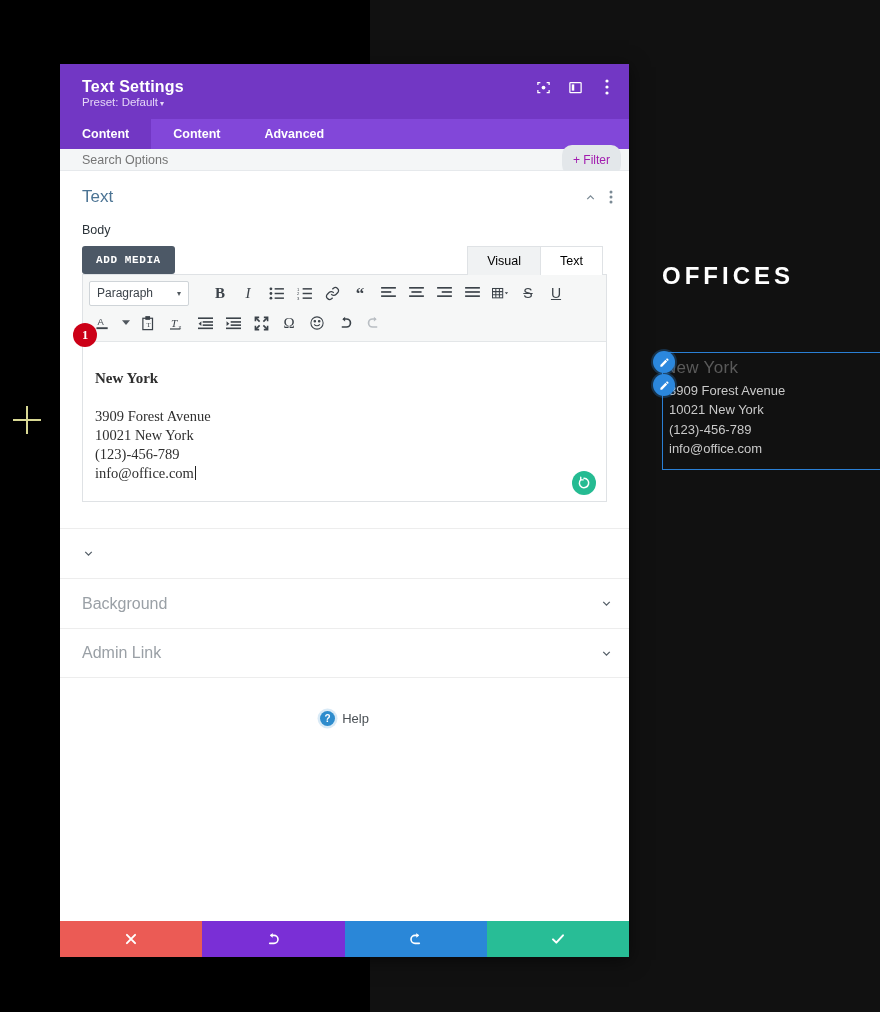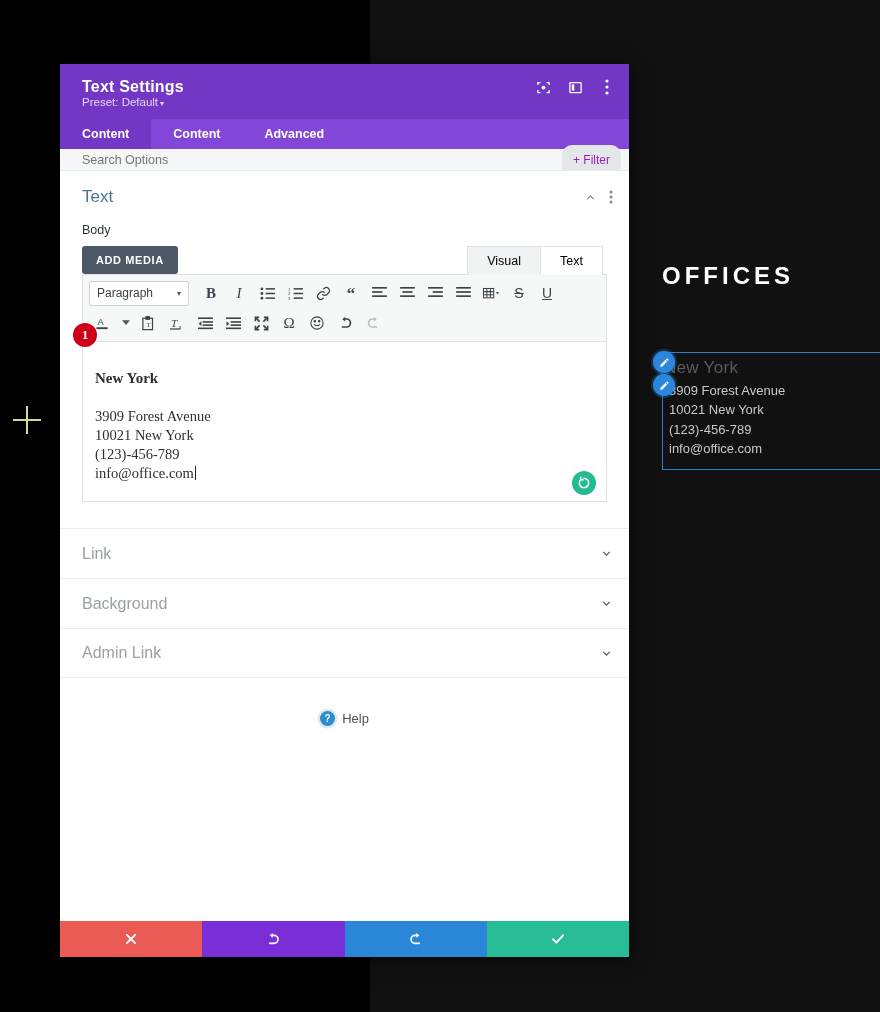--- a/index.html
+++ b/index.html
@@ -99,21 +99,21 @@
   }
   .section-title { color: #4c7494; font-size: 17px; flex: 1; }
   .section-head .ctl { color: #8a9aa6; margin-left: 12px; display: flex; }
 
   .field-label { color: #2b3339; font-size: 12.5px; padding: 6px 22px 0 22px; }
 
   .media-row { padding: 9px 22px 0 22px; position: relative; }
   .add-media {
     display: inline-block; background: #4c5866; color: #fff;
     font-size: 11px; font-weight: 700; letter-spacing: .6px;
-    padding: 8px 14px; border-radius: 3px; cursor: pointer;
+    padding: 8px 14px; border-radius: 3px; cursor: pointer; font-family: Liberation Mono, monospace;
   }
   .vt-tabs { position: absolute; right: 26px; bottom: -1px; display: flex; }
   .vt-tab {
     font-size: 12.5px; color: #000000; padding: 7px 19px;
     border: 1px solid #dfe2e5; border-bottom: none; cursor: pointer;
   }
   .vt-tab.on { background: #f0f2f3; border-color: #dfe2e5; }
   .vt-tab.off { background: #ffffff; border-left: none; }
 
   .editor-wrap { margin: 0 22px; border: 1px solid #dfe2e5; background: #fff; }
@@ -125,21 +125,21 @@
   .tb-row + .tb-row { margin-top: 2px; }
   .tbi {
     width: 28px; height: 26px; display: flex; align-items: center; justify-content: center;
     color: #3c434a; font-size: 13px; cursor: pointer; border-radius: 2px;
   }
   .tbi.dim { color: #b9bec3; }
   .tbi svg { display: block; }
   .para-select {
     height: 25px; border: 1px solid #cfd4d8; background: #fff; border-radius: 2px;
     font-family: inherit; font-size: 12px; color: #3c434a; padding: 0 20px 0 7px;
-    margin-right: 8px; min-width: 100px; position: relative; display: flex;
+    margin-right: 17px; min-width: 100px; position: relative; display: flex;
     align-items: center; cursor: pointer;
   }
   .para-select .pcaret { position: absolute; right: 7px; font-size: 8px; color: #50575e; }
 
   .editor-area {
     min-height: 152px; padding: 28px 20px 18px 12px; position: relative;
     font-family: "Liberation Serif", serif; color: #2f2f2f;
   }
   .ed-city { font-size: 15px; font-weight: 700; margin-bottom: 20px; }
   .ed-line { font-size: 14.5px; line-height: 19px; }
@@ -464,21 +464,20 @@
             <svg viewBox="0 0 24 24" fill="none" stroke="#fff" stroke-width="2.6" stroke-linecap="round">
                 <path d="M12 4a8 8 0 1 1-5.6 2.3"></path>
                 <path d="M6.4 2.2v4.4h4.4" stroke-width="2.4"></path>
               </svg>
           </div>
         </div>
       </div>
 
       <div class="accordion">
         <div class="acc-row">
-          <span class="acc-title">Link</span>
           <span class="acc-chev">
             <svg width="13" height="13" viewBox="0 0 24 24" fill="none" stroke="#555f68" stroke-width="2.4">
                 <path d="M6 9l6 6 6-6"></path>
               </svg>
           </span>
         </div>
         <div class="acc-row">
           <span class="acc-title">Background</span>
           <span class="acc-chev">
             <svg width="13" height="13" viewBox="0 0 24 24" fill="none" stroke="#555f68" stroke-width="2.4">

